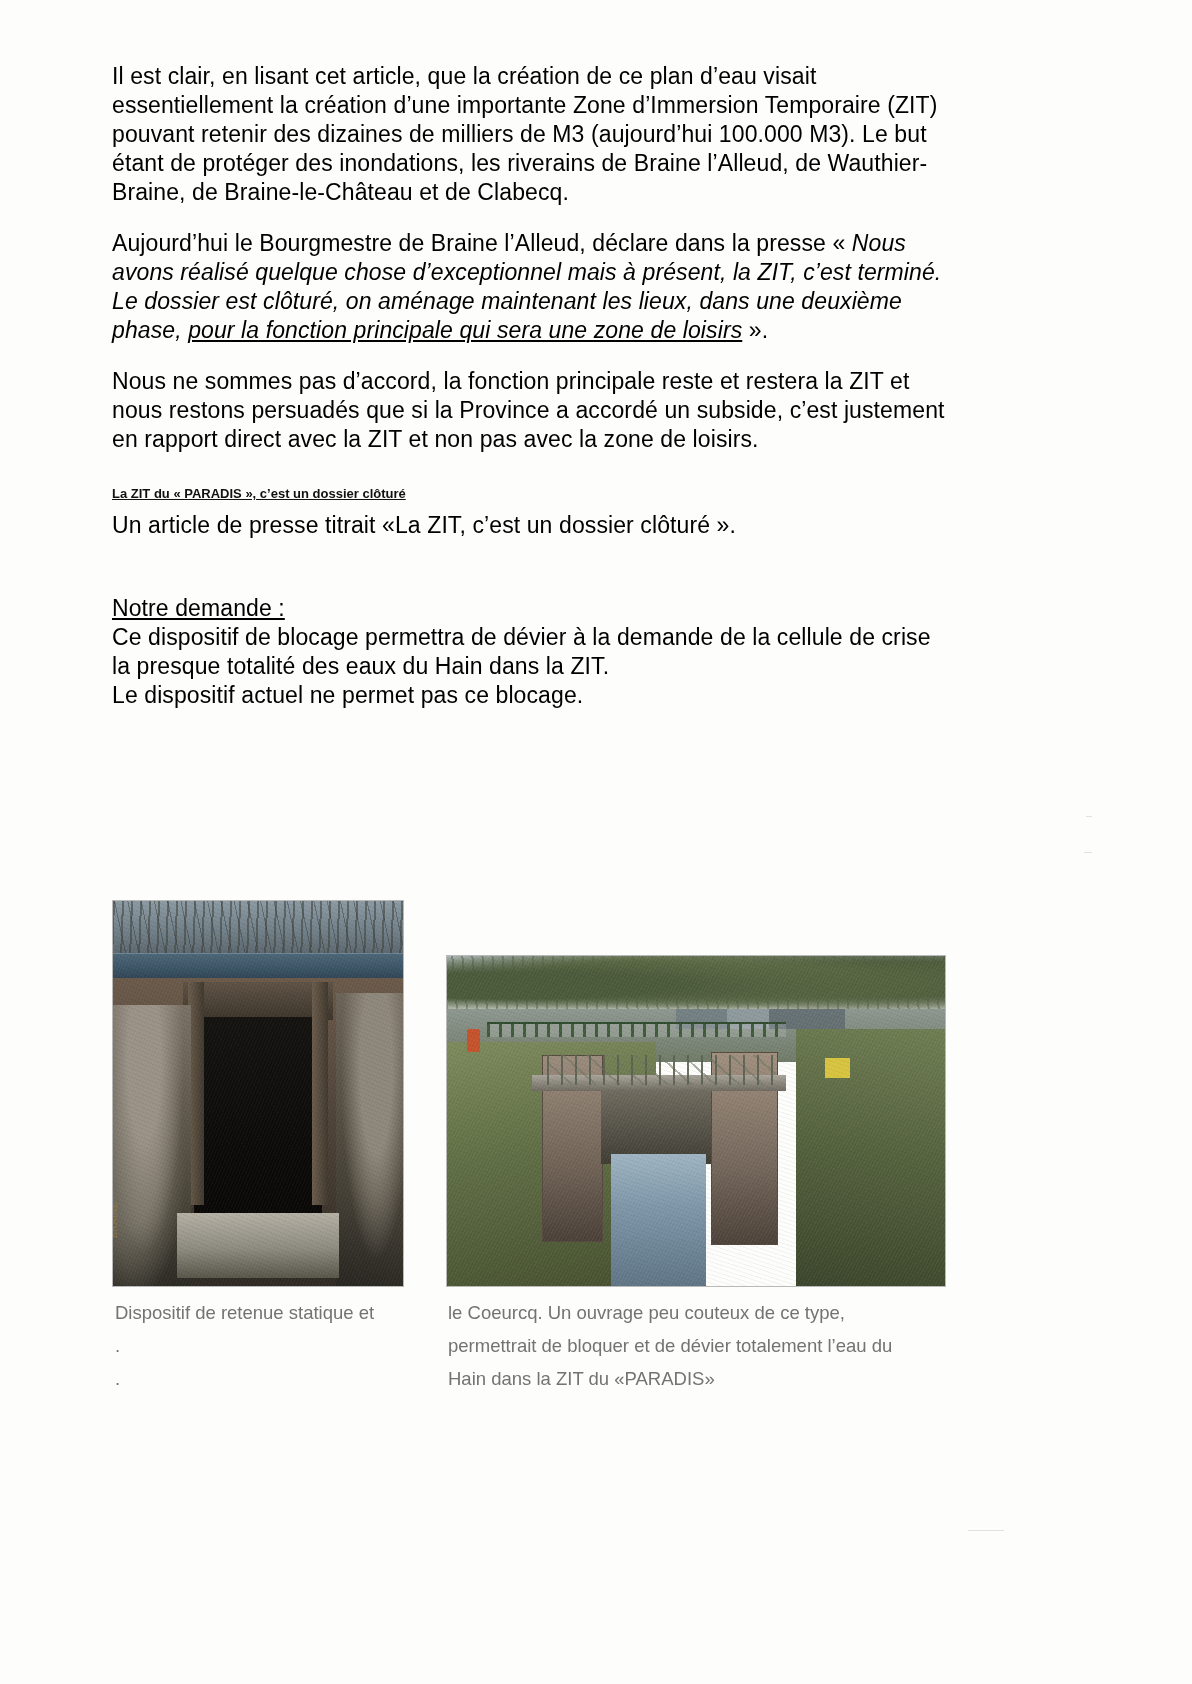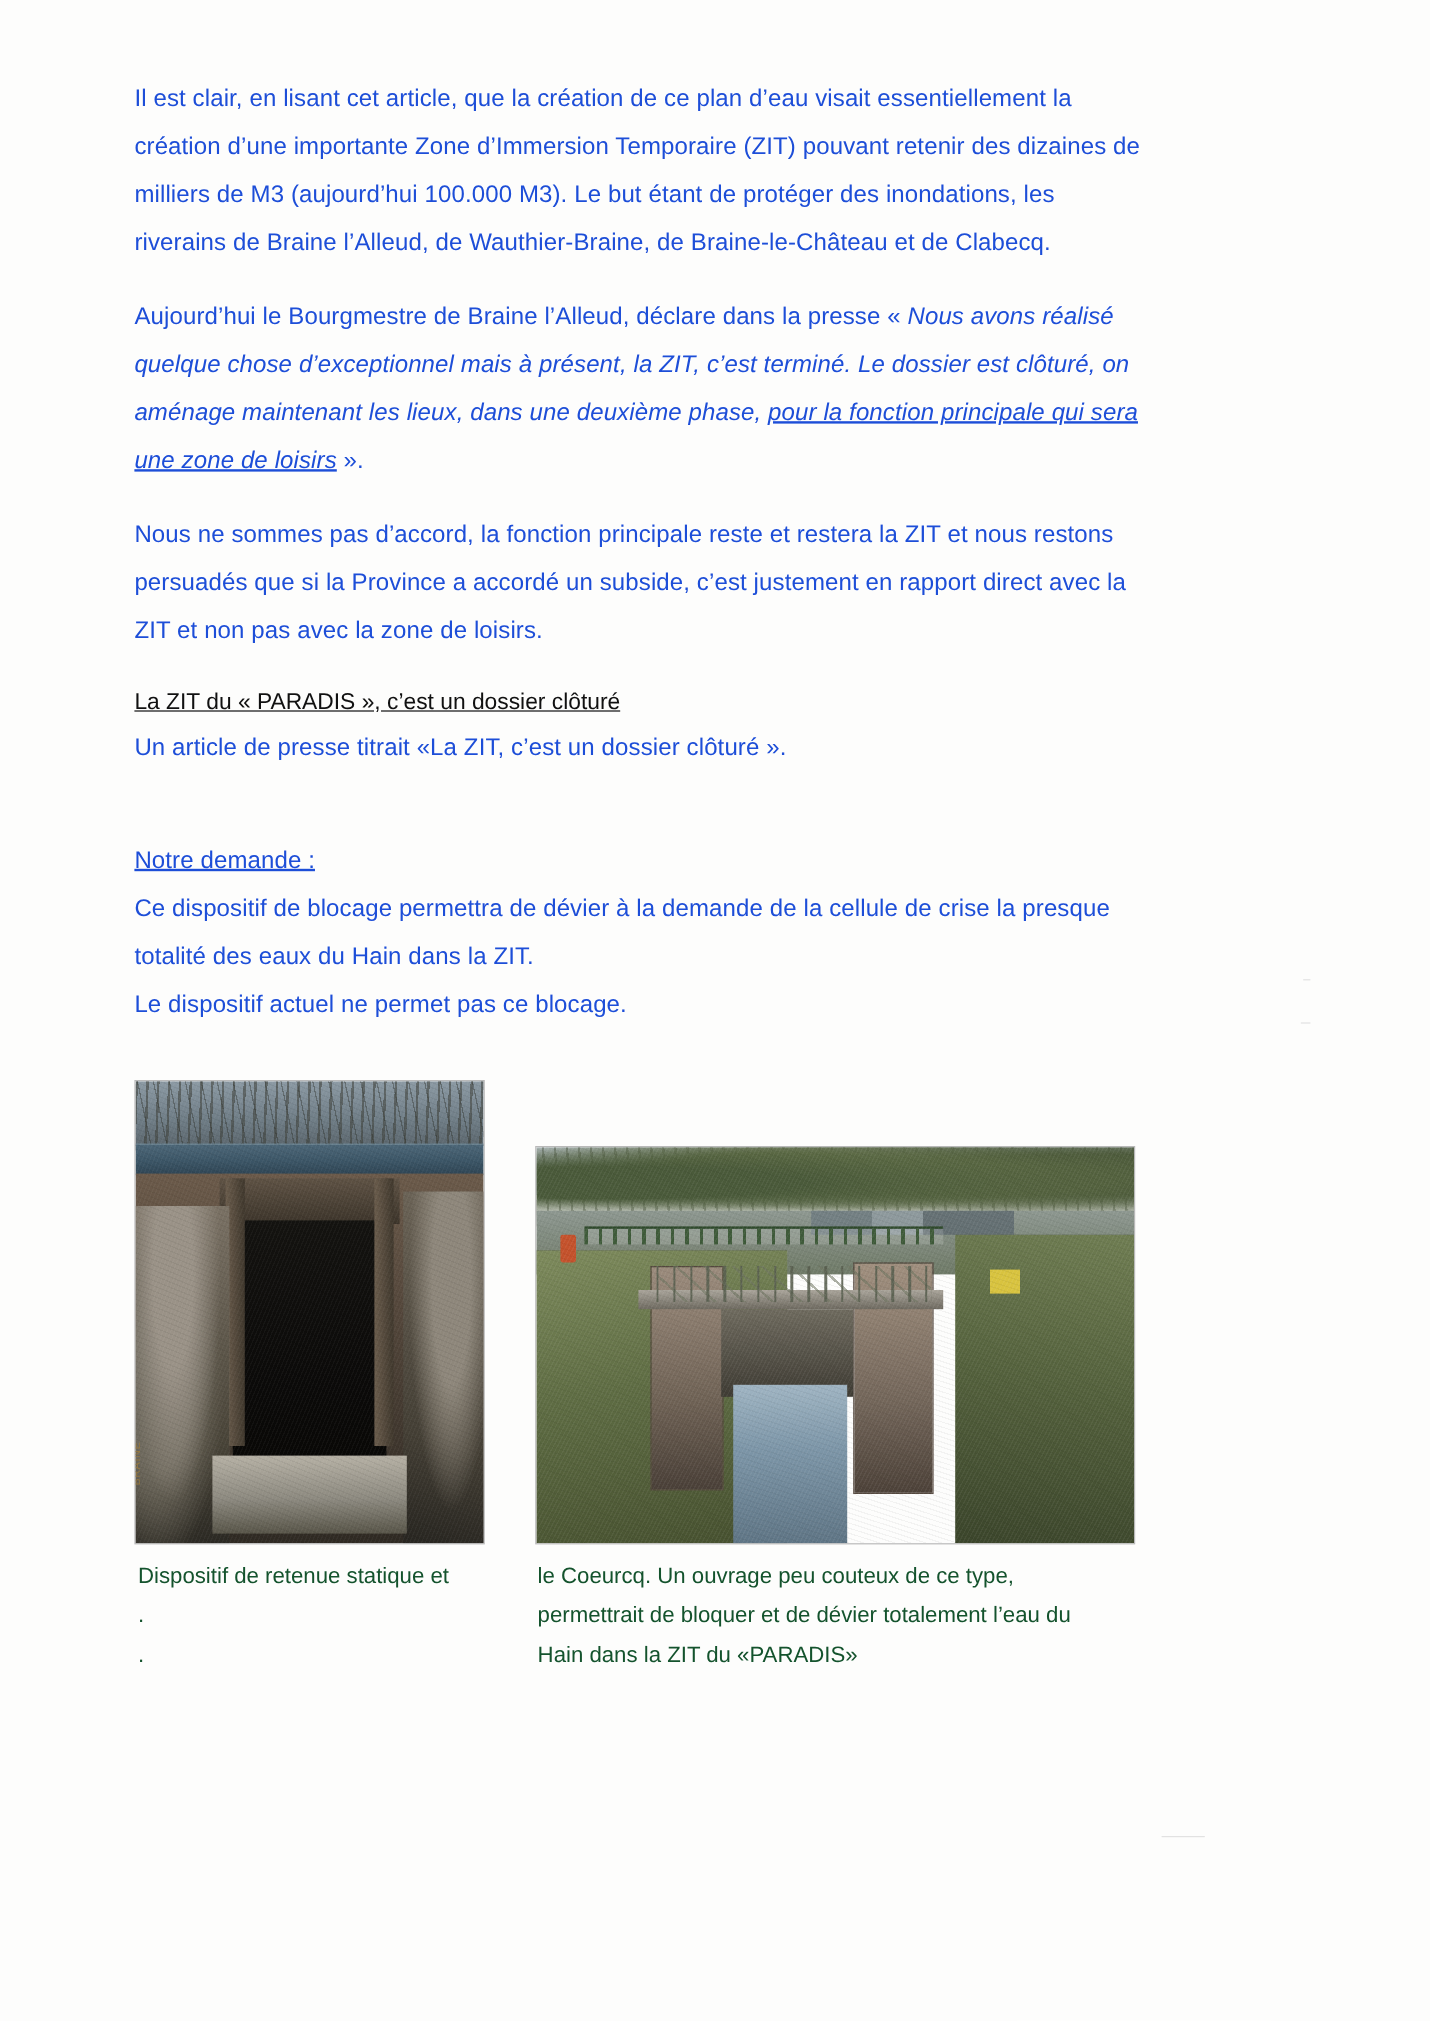--- a/index.html
+++ b/index.html
@@ -21,33 +21,33 @@
     background: #fdfdfc;
   }
   .content {
     position: absolute;
     left: 112px;
     top: 62px;
     width: 842px;
   }
   p {
     margin: 0;
-    font-size: 20px;
-    line-height: 40px;
-    color: #1d4ed8;
+    font-size: 23px;
+    line-height: 29px;
+    color: #000000;
     letter-spacing: 0.1px;
   }
   .para-block { margin-bottom: 22px; }
   .tight { margin-bottom: 0; }
   .italic { font-style: italic; }
   .uline { text-decoration: underline; }
   .heading {
-    font-size: 19px;
+    font-size: 13px;
     line-height: 35px;
-    font-weight: normal;
+    font-weight: bold;
     text-decoration: underline;
     margin: 0;
     color: #111;
   }
   .spacer-lg { height: 54px; }
 
   
   .figures {
     position: absolute;
     left: 112px;
@@ -71,21 +71,21 @@
   }
   .photo-right {
     left: 334px;
     top: 55px;
     width: 498px;
     height: 330px;
   }
   .cap {
     font-size: 18.5px;
     line-height: 33px;
-    color: #14532d;
+    color: #737373;
   }
   .caption-left {
     position: absolute;
     left: 3px;
     top: 396px;
     width: 310px;
   }
   .caption-right {
     position: absolute;
     left: 336px;

